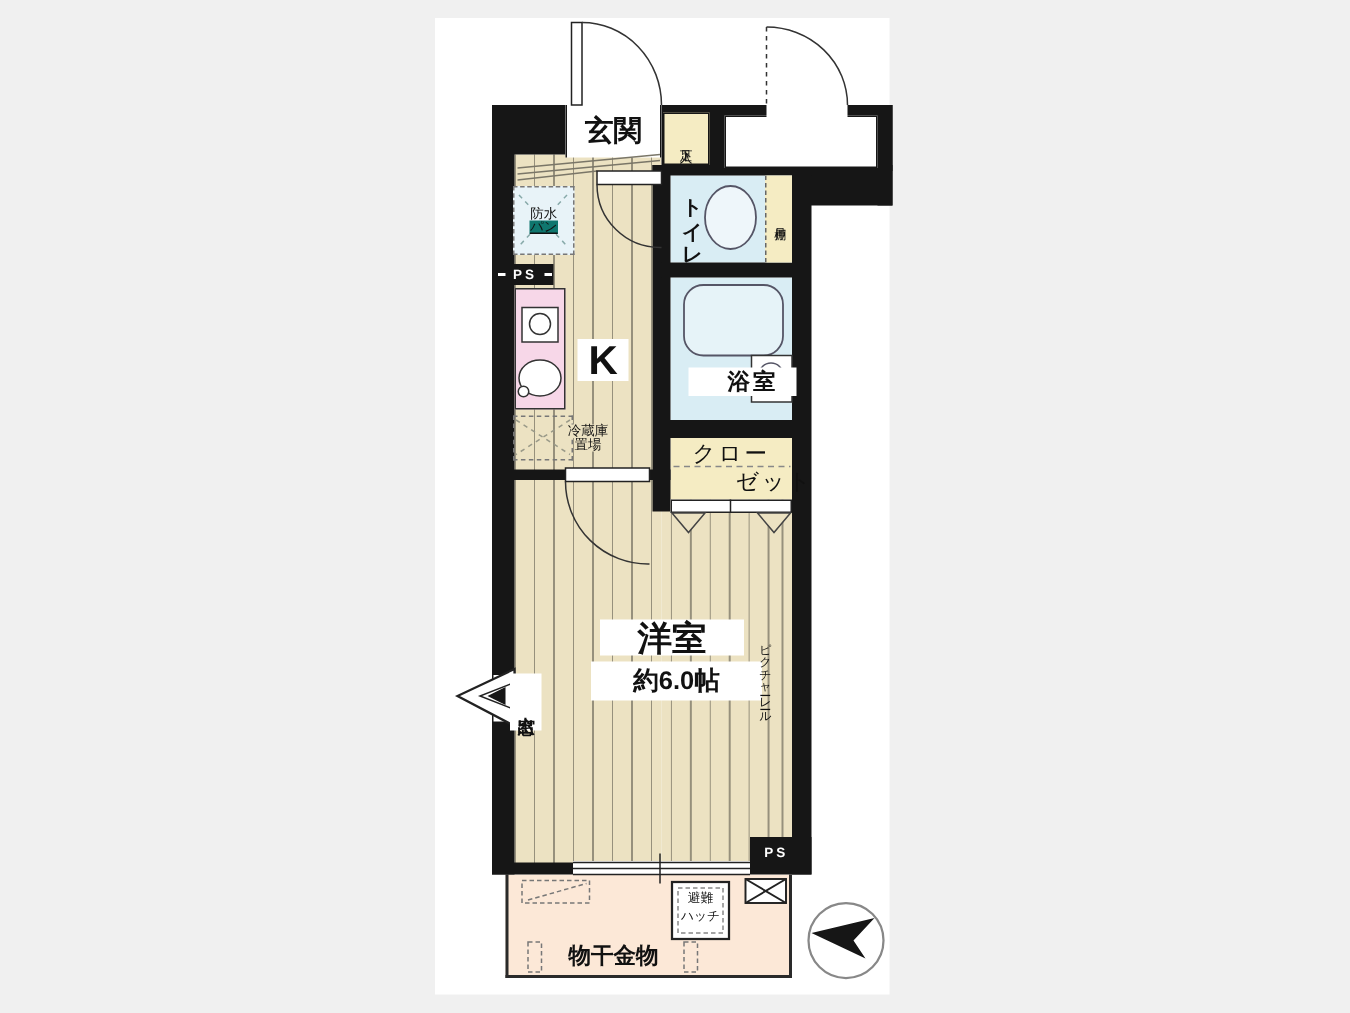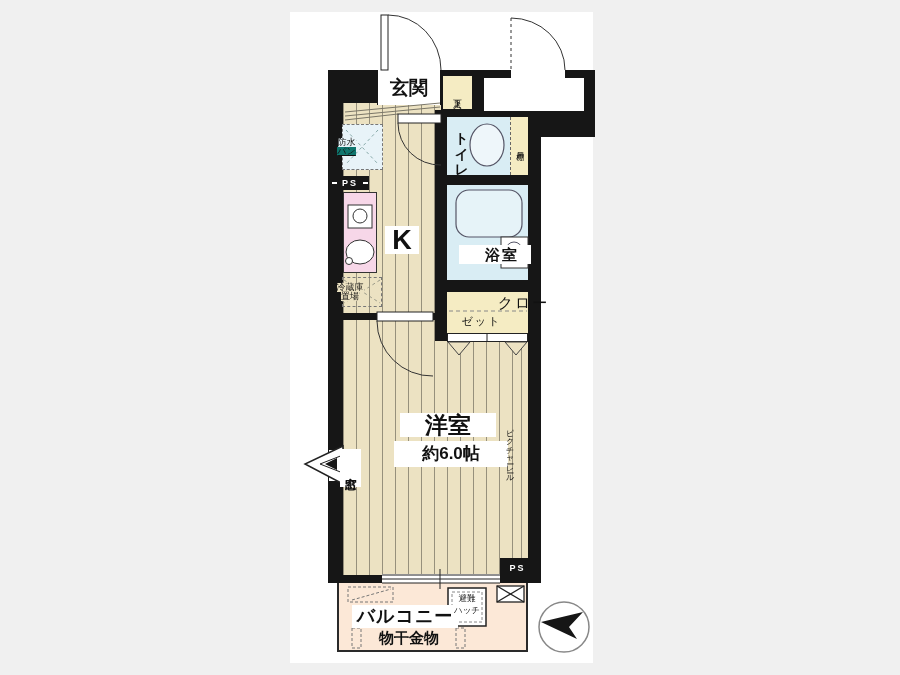--- a/index.html
+++ b/index.html
@@ -169,33 +169,32 @@
       <circle cx="564" cy="627" r="25" fill="#fff" stroke="#888" stroke-width="1.5"></circle>
       <path d="M541,622 L583,612 L569,627 L577,639 Z" fill="#161616"></path>
     </g>
   </svg>
 
   <div class="lbl" style="left:378px;top:76px;width:62px;height:24px;font-size:19px;font-weight:700;">玄関</div>
   <div class="lbl vt" style="left:443px;top:77px;width:29px;height:31px;font-size:8.5px;">下足入</div>
   <div class="lbl vt" style="left:452px;top:119px;width:18px;height:56px;font-size:13.5px;letter-spacing:1px;font-weight:600;">トイレ</div>
   <div class="lbl vt" style="left:511px;top:121px;width:16px;height:50px;font-size:8px;">吊戸棚</div>
   <div class="lbl tag" style="left:459px;top:245px;width:54px;height:19px;font-size:15px;font-weight:600;letter-spacing:2px;padding-left:16px;">浴室</div>
-  <div class="lbl" style="left:472px;top:294px;width:81px;height:17px;font-size:15px;letter-spacing:2px;padding-left:11px;">クロー</div>
-  <div class="lbl" style="left:447px;top:313px;width:69px;height:17px;font-size:11px;letter-spacing:2px;">ゼット</div>
+  <div class="lbl" style="left:447px;top:294px;width:81px;height:17px;font-size:15px;letter-spacing:2px;">クロー</div>
+  <div class="lbl" style="left:447px;top:313px;width:69px;height:17px;font-size:15px;letter-spacing:2px;padding-left:35px;">ゼット</div>
   <div class="lbl tag" style="left:385px;top:226px;width:30px;height:28px;font-size:27px;font-weight:700;">K</div>
-  <div class="lbl two" style="left:327px;top:133px;width:39px;height:28px;font-size:9px;">
+  <div class="lbl two" style="left:343px;top:133px;width:39px;height:28px;font-size:9px;">
     <span style="background:#e8f3f8;">防水</span>
     <span style="background:#0f766e;text-decoration:underline;">パン</span>
   </div>
-  <div class="lbl two" style="left:331px;top:280px;width:38px;height:24px;font-size:9px;">
+  <div class="lbl two" style="left:358px;top:280px;width:38px;height:24px;font-size:9px;padding-left:15px;">
     <span style="background:var(--floor);">冷蔵庫</span>
     <span style="background:var(--floor);">置場</span>
   </div>
   <div class="lbl tag" style="left:400px;top:413px;width:92px;height:24px;font-size:23px;font-weight:700;">洋室</div>
   <div class="lbl tag" style="left:375px;top:441px;width:110px;height:26px;font-size:17px;font-weight:700;margin-left:19px;">約6.0帖</div>
   <div class="lbl vt" style="left:502px;top:410px;width:14px;height:80px;font-size:8px;">ピクチャーレール</div>
   <div class="lbl vt tag" style="left:340px;top:449px;width:17px;height:38px;font-size:12px;font-weight:600;">出窓</div>
-  <div class="lbl tag" style="left:352px;top:605px;width:102px;height:23px;font-size:18px;font-weight:700;letter-spacing:1px;">バルコニー</div>
   <div class="lbl" style="left:449px;top:593px;width:36px;height:11px;font-size:8.5px;text-align:right;">避難</div>
   <div class="lbl" style="left:449px;top:605px;width:36px;height:11px;font-size:8.5px;">ハッチ</div>
   <div class="lbl" style="left:384px;top:632px;width:50px;height:12px;font-size:15px;font-weight:600;">物干金物</div>
   <div class="lbl pslbl" style="left:504px;top:562px;width:27px;height:13px;">PS</div>
 </div>
 
 </body></html>

